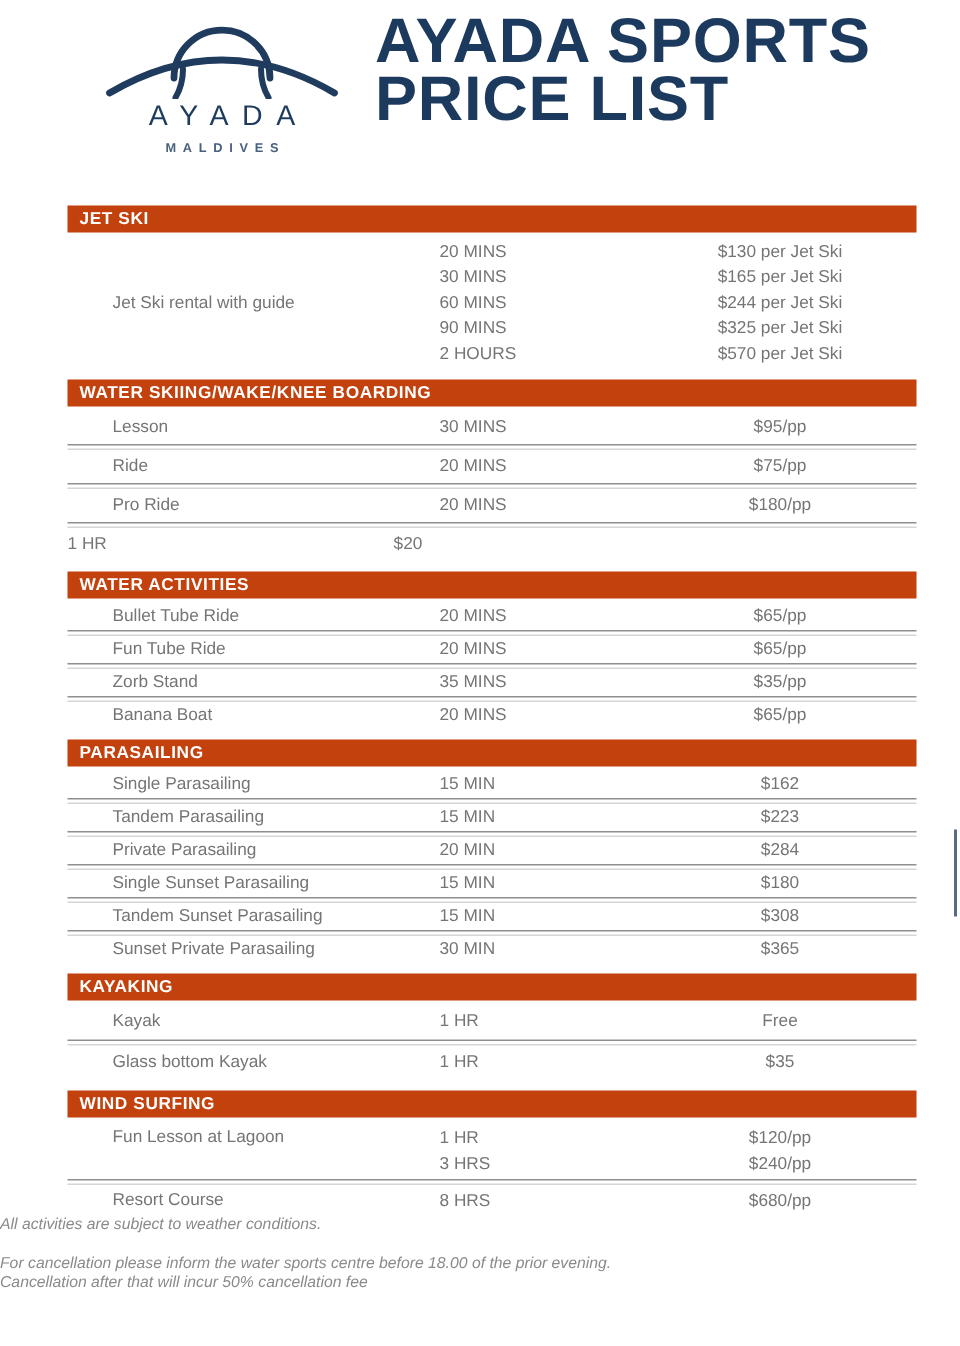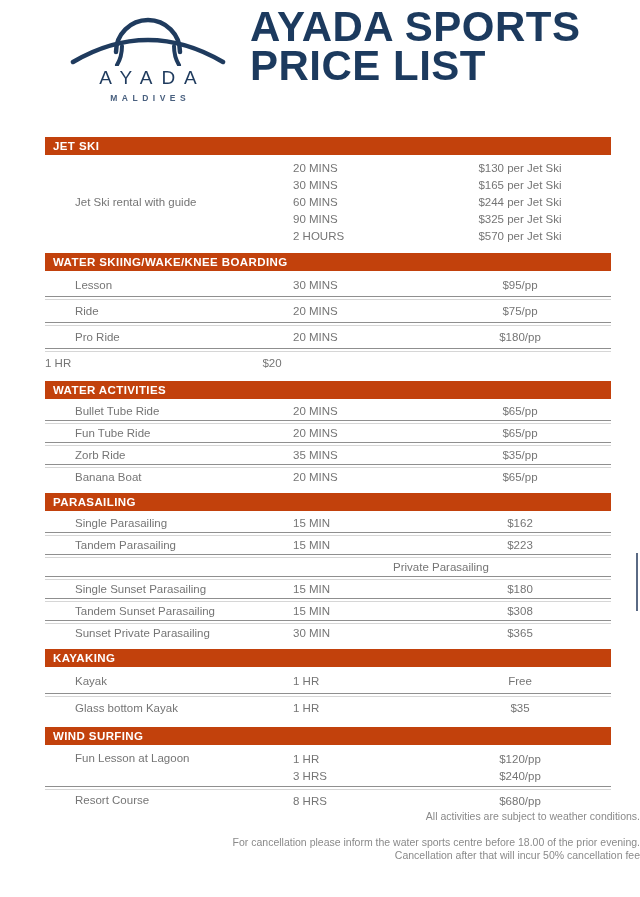--- a/index.html
+++ b/index.html
@@ -32,29 +32,29 @@
   .line { display:flex; color:#757575; font-size:11.5px; }
   .duration { width:152px; }
   .price { width:150px; text-align:center; }
 
   .sep { height:2px; border-top:1px solid #8f8f8f; border-bottom:1px solid #d6d6d6; margin:1px 0; }
 
   
   .sec-0 .line  { padding:2.6px 0; }
   .sec-1 .group { padding:4px 0; }
   .sec-2 .group { padding:2px 0; }
-  .sec-3 .group { padding:2px 0;justify-content:flex-end; }
+  .sec-3 .group { padding:2px 0; }
   .sec-4 .group { padding:4.5px 0; }
   .sec-5 .group { padding:1px 0; }
   .sec-5 .line  { padding:2.6px 0; }
   .sec-5 .gname { align-items:flex-start; padding-top:2px; }
 
   
-  .footer { position:absolute; left:0; top:810px; width:640px; text-align:right;
-            color:#8a8a8a; font-size:10.5px; line-height:13.5px; }
+  .footer { position:absolute; left:0; top:810px; width:640px; text-align:left;
+            color:#8a8a8a; font-size:10.5px; line-height:13.5px;font-style:italic; }
   .footer .para2 { margin-top:12px; }
 
   
   .edge-line { position:absolute; left:636px; top:553px; width:2px; height:58px; background:#5a6a84; }
 </style>
 </head>
 <body>
 
 <div class="page">
 
@@ -169,21 +169,21 @@
             <div class="gname">Fun Tube Ride</div>
             <div class="glines">
               <div class="line">
                 <div class="duration">20 MINS</div>
                 <div class="price">$65/pp</div>
               </div>
             </div>
           </div>
           <div class="sep"></div>
           <div class="group">
-            <div class="gname">Zorb Ride</div>
+            <div class="gname">Zorb Stand</div>
             <div class="glines">
               <div class="line">
                 <div class="duration">35 MINS</div>
                 <div class="price">$35/pp</div>
               </div>
             </div>
           </div>
           <div class="sep"></div>
           <div class="group">
             <div class="gname">Banana Boat</div>
@@ -214,20 +214,26 @@
             <div class="glines">
               <div class="line">
                 <div class="duration">15 MIN</div>
                 <div class="price">$223</div>
               </div>
             </div>
           </div>
           <div class="sep"></div>
           <div class="group">
             <div class="gname">Private Parasailing</div>
+            <div class="glines">
+              <div class="line">
+                <div class="duration">20 MIN</div>
+                <div class="price">$284</div>
+              </div>
+            </div>
           </div>
           <div class="sep"></div>
           <div class="group">
             <div class="gname">Single Sunset Parasailing</div>
             <div class="glines">
               <div class="line">
                 <div class="duration">15 MIN</div>
                 <div class="price">$180</div>
               </div>
             </div>

